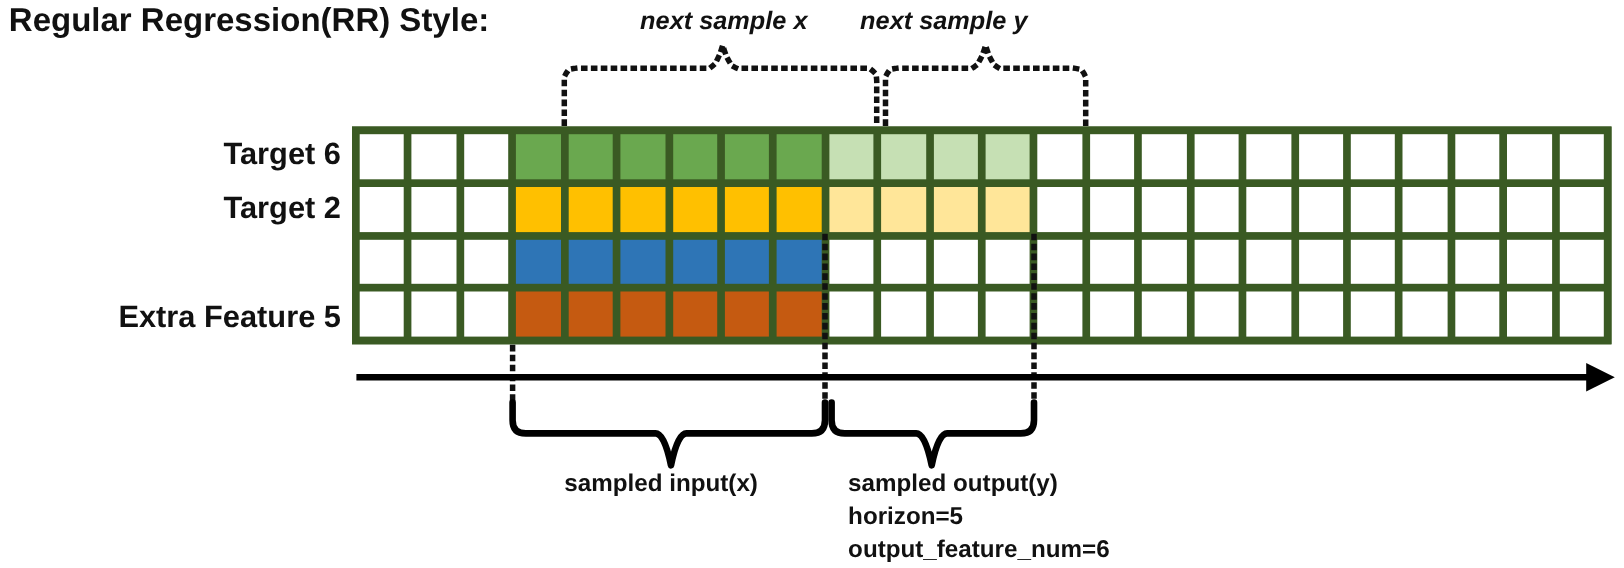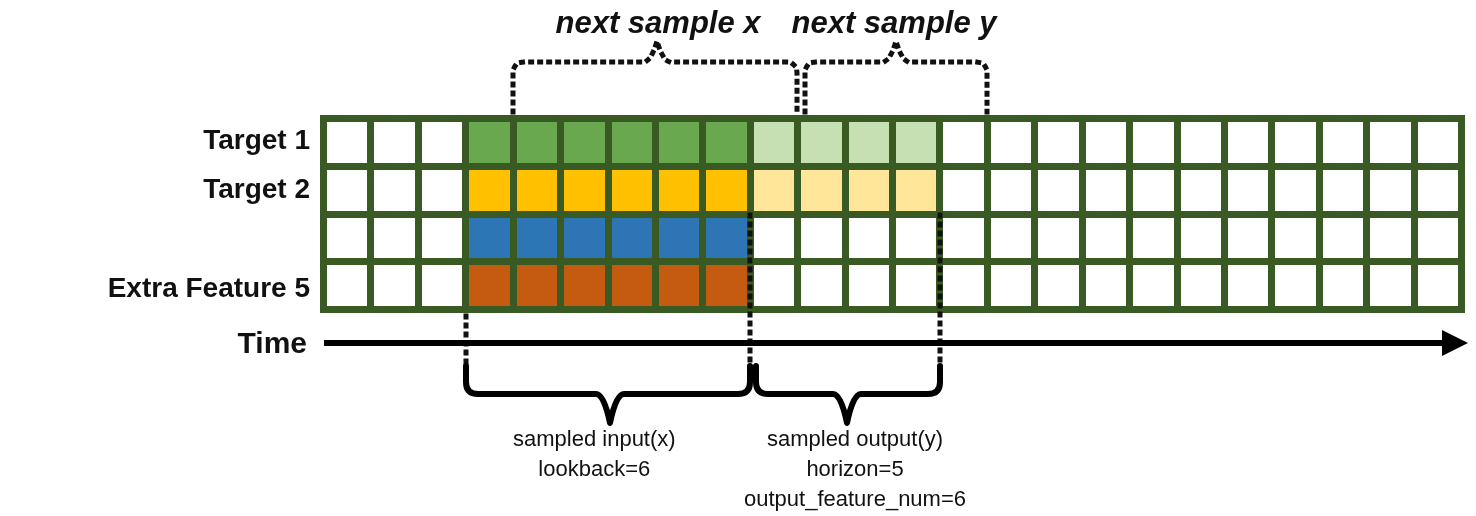--- a/index.html
+++ b/index.html
@@ -2,56 +2,57 @@
 <html><head>
 <meta charset="utf-8">
 <style>
   html,body{margin:0;padding:0;background:#fff;}
   body{font-family:"Liberation Sans",sans-serif;color:#111;}
   #canvas{position:relative;width:1476px;height:516px;background:#ffffff;overflow:hidden;}
 
   #title{position:absolute;left:8px;top:2px;font-size:30px;font-weight:bold;white-space:nowrap;}
 
   .next-label{position:absolute;top:5px;transform:translateX(-50%);font-style:italic;
-              font-weight:600;font-size:31px;white-space:nowrap;}
+              font-weight:600;font-size:23px;white-space:nowrap;}
   #next-x{left:658px;}
-  #next-y{left:894px;}
+  #next-y{left:858px;}
 
   .row-label{position:absolute;right:1166px;height:49px;line-height:49px;
              font-size:28px;font-weight:bold;white-space:nowrap;text-align:right;}
   #row-label-0{top:115px;}
   #row-label-1{top:164px;text-align:right;}
   #row-label-2{top:214px;}
   #row-label-3{top:263px;}
 
   #time-label{position:absolute;right:1169px;top:319px;height:48px;line-height:48px;
               font-size:30px;font-weight:bold;}
 
   #grid{position:absolute;left:320px;top:115px;width:1145px;height:198px;
         box-sizing:border-box;border:7px solid #3a5a23;background:#3a5a23;
         display:grid;grid-template-columns:repeat(24,1fr);grid-template-rows:repeat(4,1fr);
         gap:7px;}
   .cell{background:#ffffff;}
 
   svg#overlay{position:absolute;left:0;top:0;pointer-events:none;}
 
-  .anno{position:absolute;top:424px;font-size:22px;font-weight:400;line-height:30px;white-space:nowrap;text-align:center;}
+  .anno{position:absolute;top:424px;font-size:22px;font-weight:700;line-height:30px;white-space:nowrap;}
   #anno-input{left:513px;}
-  #anno-output{left:744px;}
+  #anno-output{left:771px;}
 </style>
 </head>
 <body>
 
 <div id="canvas">
 
+  <div id="title">Regular Regression(RR) Style:</div>
 
   <div id="next-x" class="next-label">next sample x</div>
   <div id="next-y" class="next-label">next sample y</div>
 
-  <div id="row-label-0" class="row-label">Target 1</div>
+  <div id="row-label-0" class="row-label">Target 6</div>
   <div id="row-label-1" class="row-label">Target 2</div>
   <div id="row-label-3" class="row-label">Extra Feature 5</div>
 
   <div id="grid" style="background: rgb(58, 90, 35); border-color: rgb(58, 90, 35);">
       <div class="cell" style="background: rgb(255, 255, 255);"></div>
       <div class="cell" style="background: rgb(255, 255, 255);"></div>
       <div class="cell" style="background: rgb(255, 255, 255);"></div>
       <div class="cell" style="background: rgb(106, 168, 79);"></div>
       <div class="cell" style="background: rgb(106, 168, 79);"></div>
       <div class="cell" style="background: rgb(106, 168, 79);"></div>
@@ -140,21 +141,20 @@
       <div class="cell" style="background: rgb(255, 255, 255);"></div>
       <div class="cell" style="background: rgb(255, 255, 255);"></div>
       <div class="cell" style="background: rgb(255, 255, 255);"></div>
       <div class="cell" style="background: rgb(255, 255, 255);"></div>
       <div class="cell" style="background: rgb(255, 255, 255);"></div>
       <div class="cell" style="background: rgb(255, 255, 255);"></div>
       <div class="cell" style="background: rgb(255, 255, 255);"></div>
       <div class="cell" style="background: rgb(255, 255, 255);"></div>
     </div>
 
-  <div id="time-label">Time</div>
 
   <svg id="overlay" width="1476" height="516" viewBox="0 0 1476 516">
 
     <path d="M 513,112 L 513,74 Q 513,62 525,62 L 643,62 Q 651,62 657,41 Q 663,62 671,62 L 785,62 Q 797,62 797,74 L 797,112" fill="none" stroke="#111" stroke-width="5" stroke-dasharray="1 8" stroke-linecap="square"></path>
 
     <path d="M 805,112 L 805,74 Q 805,62 817,62 L 882,62 Q 890,62 896,41 Q 902,62 910,62 L 975,62 Q 987,62 987,74 L 987,112" fill="none" stroke="#111" stroke-width="5" stroke-dasharray="1 8" stroke-linecap="square"></path>
 
     <line x1="466" y1="316" x2="466" y2="366" stroke="#111" stroke-width="5" stroke-dasharray="1 8" stroke-linecap="square"></line>
     <line x1="750" y1="215" x2="750" y2="366" stroke="#111" stroke-width="5" stroke-dasharray="1 8" stroke-linecap="square"></line>
     <line x1="940" y1="215" x2="940" y2="366" stroke="#111" stroke-width="5" stroke-dasharray="1 8" stroke-linecap="square"></line>
@@ -162,21 +162,20 @@
     <line x1="324" y1="343" x2="1444" y2="343" stroke="#000" stroke-width="6"></line>
     <polygon points="1442,330 1468,343 1442,356" fill="#000"></polygon>
 
     <path d="M 466,366 L 466,382 Q 466,394 478,394 L 596,394 Q 604,394 610,423 Q 616,394 624,394 L 738,394 Q 750,394 750,382 L 750,366" fill="none" stroke="#000" stroke-width="6" stroke-linejoin="round" stroke-linecap="round"></path>
 
     <path d="M 756,366 L 756,382 Q 756,394 768,394 L 833,394 Q 841,394 847,423 Q 853,394 861,394 L 928,394 Q 940,394 940,382 L 940,366" fill="none" stroke="#000" stroke-width="6" stroke-linejoin="round" stroke-linecap="round"></path>
   </svg>
 
   <div id="anno-input" class="anno">
     <div>sampled input(x)</div>
-    <div>lookback=6</div>
   </div>
   <div id="anno-output" class="anno">
     <div>sampled output(y)</div>
     <div>horizon=5</div>
     <div>output_feature_num=6</div>
   </div>
 
 </div>
 
 </body></html>

